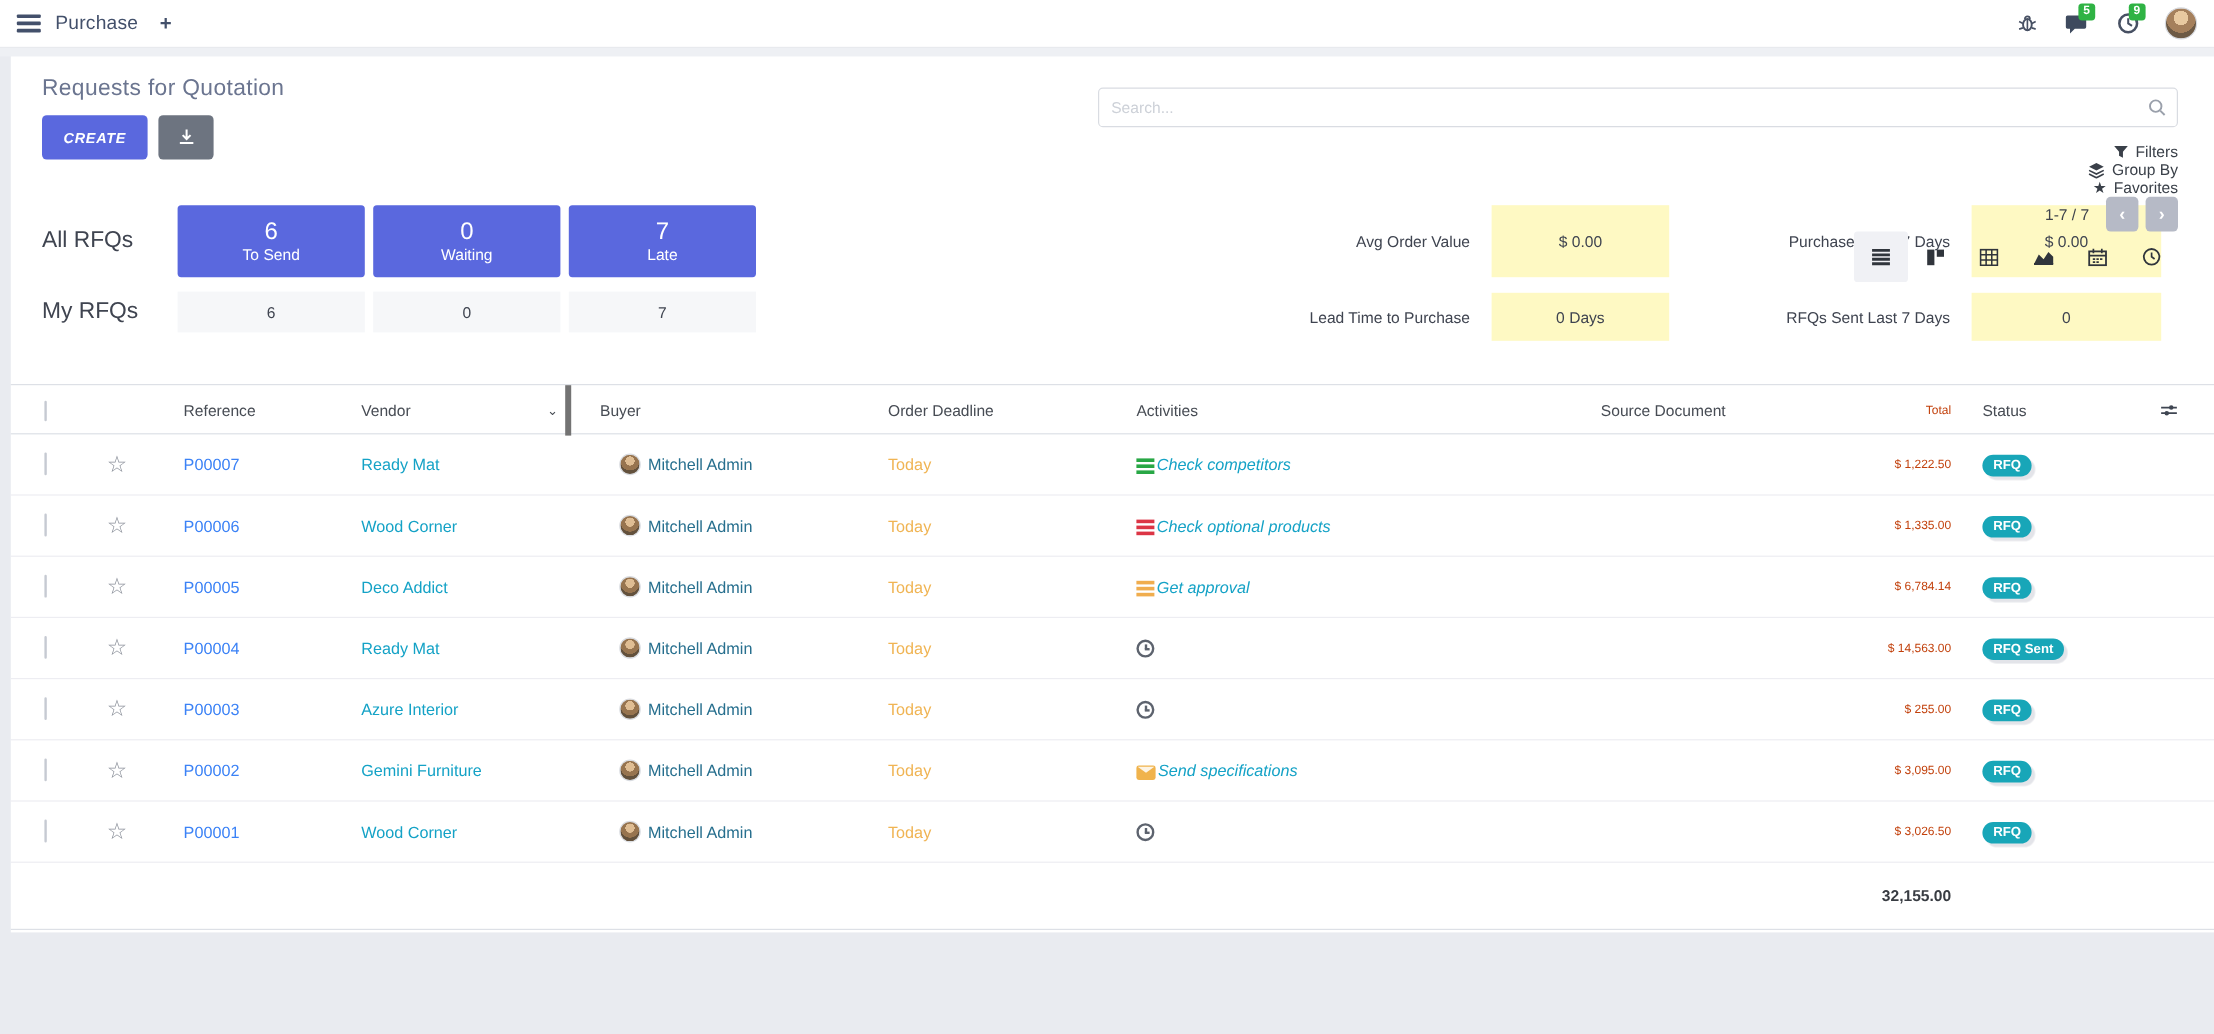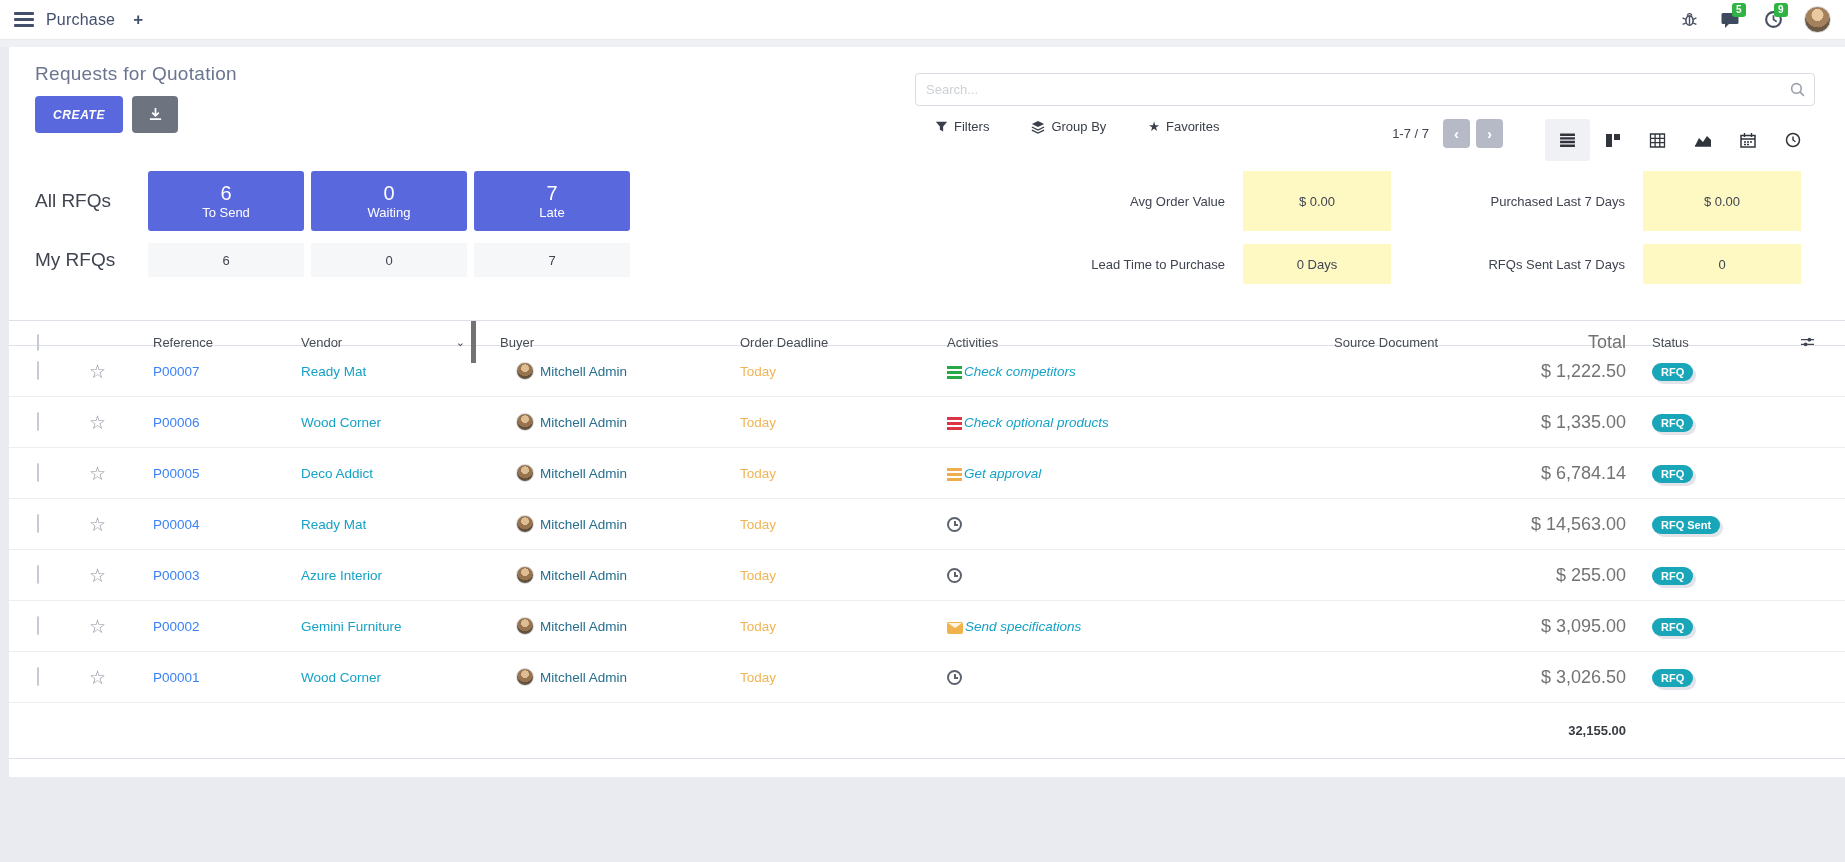--- a/index.html
+++ b/index.html
@@ -34,21 +34,21 @@
     font-size:12px; font-weight:700; letter-spacing:.6px; padding:0 18px; height:37px; cursor:pointer;font-style:italic; }
   .btn-export { background:#6d7480; border:none; border-radius:4px; width:46px; height:37px;
     display:flex; align-items:center; justify-content:center; cursor:pointer; }
 
   .cp-right { position:absolute; top:14px; right:30px; width:900px;margin-top:12px; }
   .searchbox { position:relative; }
   .searchbox input { width:100%; height:33px; border:1px solid #d9dce2; border-radius:4px;
     padding:0 34px 0 10px; font-size:13px; color:#495057; outline:none; }
   .searchbox input::placeholder { color:#cdd1d8; }
   .search-glass { position:absolute; right:9px; top:8px; }
-  .cp-row { margin-top:13px; display:flex; align-items:flex-start; }
+  .cp-row { margin-top:13px; display:flex; align-items:flex-end;flex-direction:column; }
   .filter-item { display:flex; align-items:center; gap:6px; font-size:13px; color:#3a4049;
     margin-left:20px; cursor:pointer; }
   .filter-item + .filter-item { margin-left:42px; }
   .fav-star { font-size:13px; color:#3a4049; }
   .pager { margin-left:auto; display:flex; align-items:center; gap:6px; }
   .pager-range { font-size:13px; color:#3e434c; margin-right:8px; }
   .pager button { width:27px; height:29px; background:#b6bac6; color:#fff; border:none;
     border-radius:4px; font-size:15px; font-weight:700; cursor:pointer; line-height:1; }
   .switcher { margin-left:42px; display:flex; align-items:center; }
   .sw-btn { width:45px; height:42px; display:flex; align-items:center; justify-content:center;
@@ -71,41 +71,41 @@
     column-gap:18px; grid-template-rows:60px 46px; row-gap:10px; align-items:center; }
   .stat-label { font-size:13px; color:#3f4450; text-align:right; }
   .stat-cell { background:#fef9c3; height:100%; display:flex; align-items:center;
     justify-content:center; font-size:13px; color:#3f4450; }
   .dash-right .r2 { height:40px; }
 
   
   .listview { margin-top:33px; }
   .lrow { display:grid; align-items:center; padding-left:16px;
     grid-template-columns:44px 76px 148px 183px 242px 210px 358px 212px 128px 140px 88px; }
-  .lhead { height:26px; border-top:1px solid #dde0e6; border-bottom:1px solid #dde0e6;
+  .lhead { height:42px; border-top:1px solid #dde0e6; border-bottom:1px solid #dde0e6;
     font-size:13px; color:#474c54; }
   .lhead .hcell { padding-left:8px; }
   .lhead .vendor-h { display:flex; align-items:center; justify-content:space-between;
     border-right:5px solid #737373; height:42px; padding-right:6px; }
   .sort-caret { font-size:11px; color:#474c54; }
   .lbody .lrow { height:51px; border-bottom:1px solid #ededf2; cursor:pointer; }
   .chk { width:14px; height:14px; border:1px solid #c6cad2; border-radius:3px; background:#fff;
     margin-left:12px; cursor:pointer; }
   .star { font-size:19px; color:#8b909a; margin-left:20px; cursor:pointer; line-height:1; }
   .ref { font-size:13.5px; color:#3b82f6; padding-left:8px; }
   .vendor { font-size:13.5px; color:#14a2c6; padding-left:8px; }
   .buyer { display:flex; align-items:center; gap:6px; padding-left:40px;
     font-size:13.5px; color:#276f8e; }
   .mini-avatar { width:18px; height:18px; border-radius:50%; flex:0 0 18px;
     background:radial-gradient(circle at 50% 32%, #dfbd93 0 28%, #97744f 29% 58%, #63513c 59%);
     border:1px solid #d9dce1; }
   .deadline { font-size:13.5px; color:#f0b453; padding-left:22px; }
   .activity { display:flex; align-items:flex-end; gap:2px; padding-left:19px;font-style:italic; }
   .act-label { font-size:13.5px; color:#14a2c6; }
-  .total { text-align:right; font-size:18px; color:#737373; padding-right:0; }
+  .total { text-align:right; font-size:10px; color:#c2410c; padding-right:0; }
   .statuscell { padding-left:26px; }
   .status-pill { display:inline-block; background:#18a6b8; color:#fff; font-size:11px;
     font-weight:700; padding:3px 9px; border-radius:11px;
     filter:drop-shadow(3px 3px 0 #e3e4e9); }
   .gearcell { display:flex; justify-content:flex-start; padding-left:34px; }
   .lfoot { height:56px; border-bottom:1px solid #dde0e6; }
   .lfoot .sum { text-align:right; font-size:13px; font-weight:700; color:#383c42; }
 
   
   .act-icon { position:relative; width:15px; height:13px; flex:0 0 15px; }

